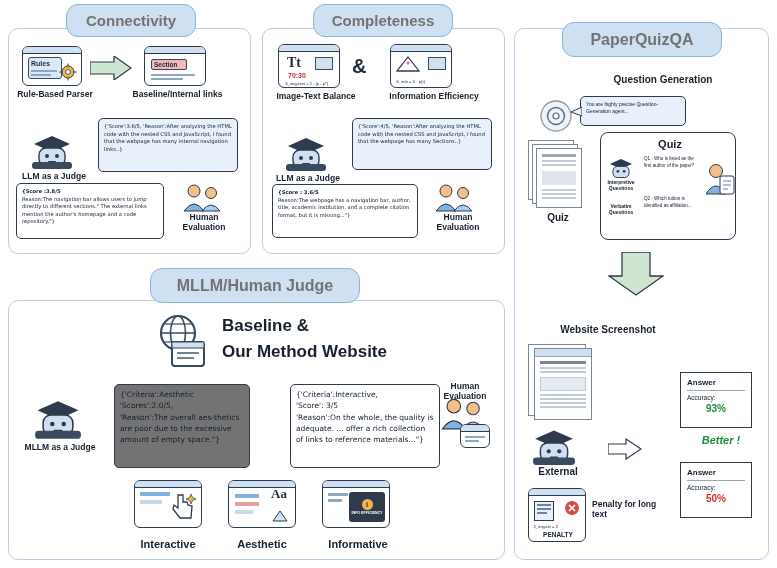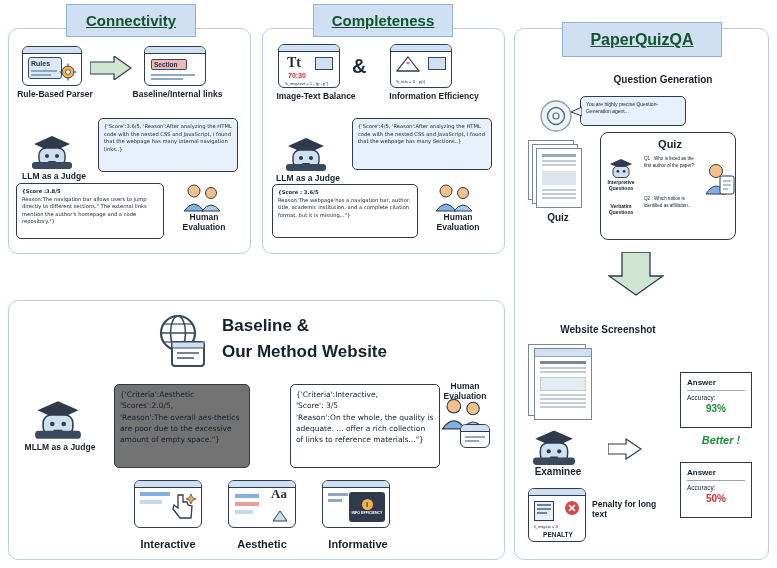--- a/index.html
+++ b/index.html
@@ -15,29 +15,28 @@
   .panel {
     position: absolute;
     border: 1.5px solid #b9cfe8;
     border-radius: 10px;
     background: #ffffff;
   }
   .panel-title {
     position: absolute;
     background: #cfe0f3;
     border: 1.5px solid #8fb4da;
-    border-radius: 0;
+    border-radius: 12px;
     font-weight: bold;
-    color: #14532d;
+    color: #737373;
     display: flex;
     align-items: center;
     justify-content: center;
     text-align: center;
     z-index: 5;
-    text-decoration: underline;
   }
 
   .cap {
     position: absolute;
     font-size: 8.5px;
     font-weight: bold;
     color: #17212e;
     text-align: center;
     line-height: 1.15;
   }
@@ -204,20 +203,21 @@
 
   <svg style="position:absolute;left:432px;top:182px;" width="46" height="30" viewBox="0 0 46 30">
     <circle cx="14" cy="9" r="6" fill="#f3c08a" stroke="#2f3b4d" stroke-width="1"></circle>
     <path d="M4 29 q10 -14 20 0 z" fill="#7fb2e0" stroke="#2f3b4d" stroke-width="1"></path>
     <circle cx="31" cy="11" r="5.5" fill="#f3c08a" stroke="#2f3b4d" stroke-width="1"></circle>
     <path d="M22 29 q9 -12 18 0 z" fill="#aacdee" stroke="#2f3b4d" stroke-width="1"></path>
   </svg>
   <div class="cap" style="left:422px; top:213px; width:72px;">Human Evaluation</div>
 
   <div class="panel" style="left:8px; top:300px; width:497px; height:260px;"></div>
+  <div class="panel-title" style="left:150px; top:268px; width:210px; height:35px; font-size:16px;">MLLM/Human Judge</div>
 
   <svg style="position:absolute;left:152px;top:312px;" width="58" height="56" viewBox="0 0 58 56">
     <circle cx="26" cy="21" r="17" fill="none" stroke="#3a4a5e" stroke-width="2.2"></circle>
     <ellipse cx="26" cy="21" rx="7.5" ry="17" fill="none" stroke="#3a4a5e" stroke-width="1.6"></ellipse>
     <line x1="9" y1="21" x2="43" y2="21" stroke="#3a4a5e" stroke-width="1.6"></line>
     <line x1="12" y1="12" x2="40" y2="12" stroke="#3a4a5e" stroke-width="1.2"></line>
     <line x1="12" y1="30" x2="40" y2="30" stroke="#3a4a5e" stroke-width="1.2"></line>
     <rect x="20" y="30" width="32" height="24" rx="3" fill="#ffffff" stroke="#3a4a5e" stroke-width="2"></rect>
     <rect x="20" y="30" width="32" height="6" fill="#cfe0f3" stroke="#3a4a5e" stroke-width="1"></rect>
     <line x1="25" y1="41" x2="47" y2="41" stroke="#6f8298" stroke-width="2"></line>
@@ -364,21 +364,21 @@
   </div>
 
   <svg class="robot" style="left:528px; top:422px;" width="52" height="44" viewBox="0 0 48 42">
     <path d="M6 16 L24 8 L42 16 L24 24 Z" fill="#2f3b4d"></path>
     <rect x="11" y="20" width="26" height="18" rx="7" fill="#cfe0f3" stroke="#2f3b4d" stroke-width="1.4"></rect>
     <circle cx="19" cy="28" r="2" fill="#2f3b4d"></circle>
       <circle cx="29" cy="28" r="2" fill="#2f3b4d"></circle>
     <rect x="20" y="33" width="8" height="2" rx="1" fill="#2f3b4d"></rect>
     <rect x="4" y="34" width="40" height="7" rx="3" fill="#3c4a5e"></rect>
   </svg>
-  <div class="cap med" style="left:518px; top:466px; width:80px; font-size:10px;">Examinee</div>
+  <div class="cap med" style="left:518px; top:466px; width:80px; font-size:10px;">External</div>
 
   <div class="iconbox" style="left:528px; top:488px; width:58px; height:54px;">
     <div class="hdr"></div>
     <div style="position:absolute;left:5px;top:12px;width:20px;height:20px;border:1.3px solid #2f3b4d;background:#e8f1fb;"></div>
     <div style="position:absolute;left:8px;top:15px;width:14px;height:2px;background:#6f8298;"></div>
     <div style="position:absolute;left:8px;top:19px;width:14px;height:2px;background:#6f8298;"></div>
     <div style="position:absolute;left:8px;top:23px;width:10px;height:2px;background:#6f8298;"></div>
     <svg style="position:absolute;right:5px;top:11px;" width="16" height="16" viewBox="0 0 16 16">
       <circle cx="8" cy="8" r="7" fill="#d84a4a"></circle>
       <line x1="5" y1="5" x2="11" y2="11" stroke="#fff" stroke-width="1.6"></line>

